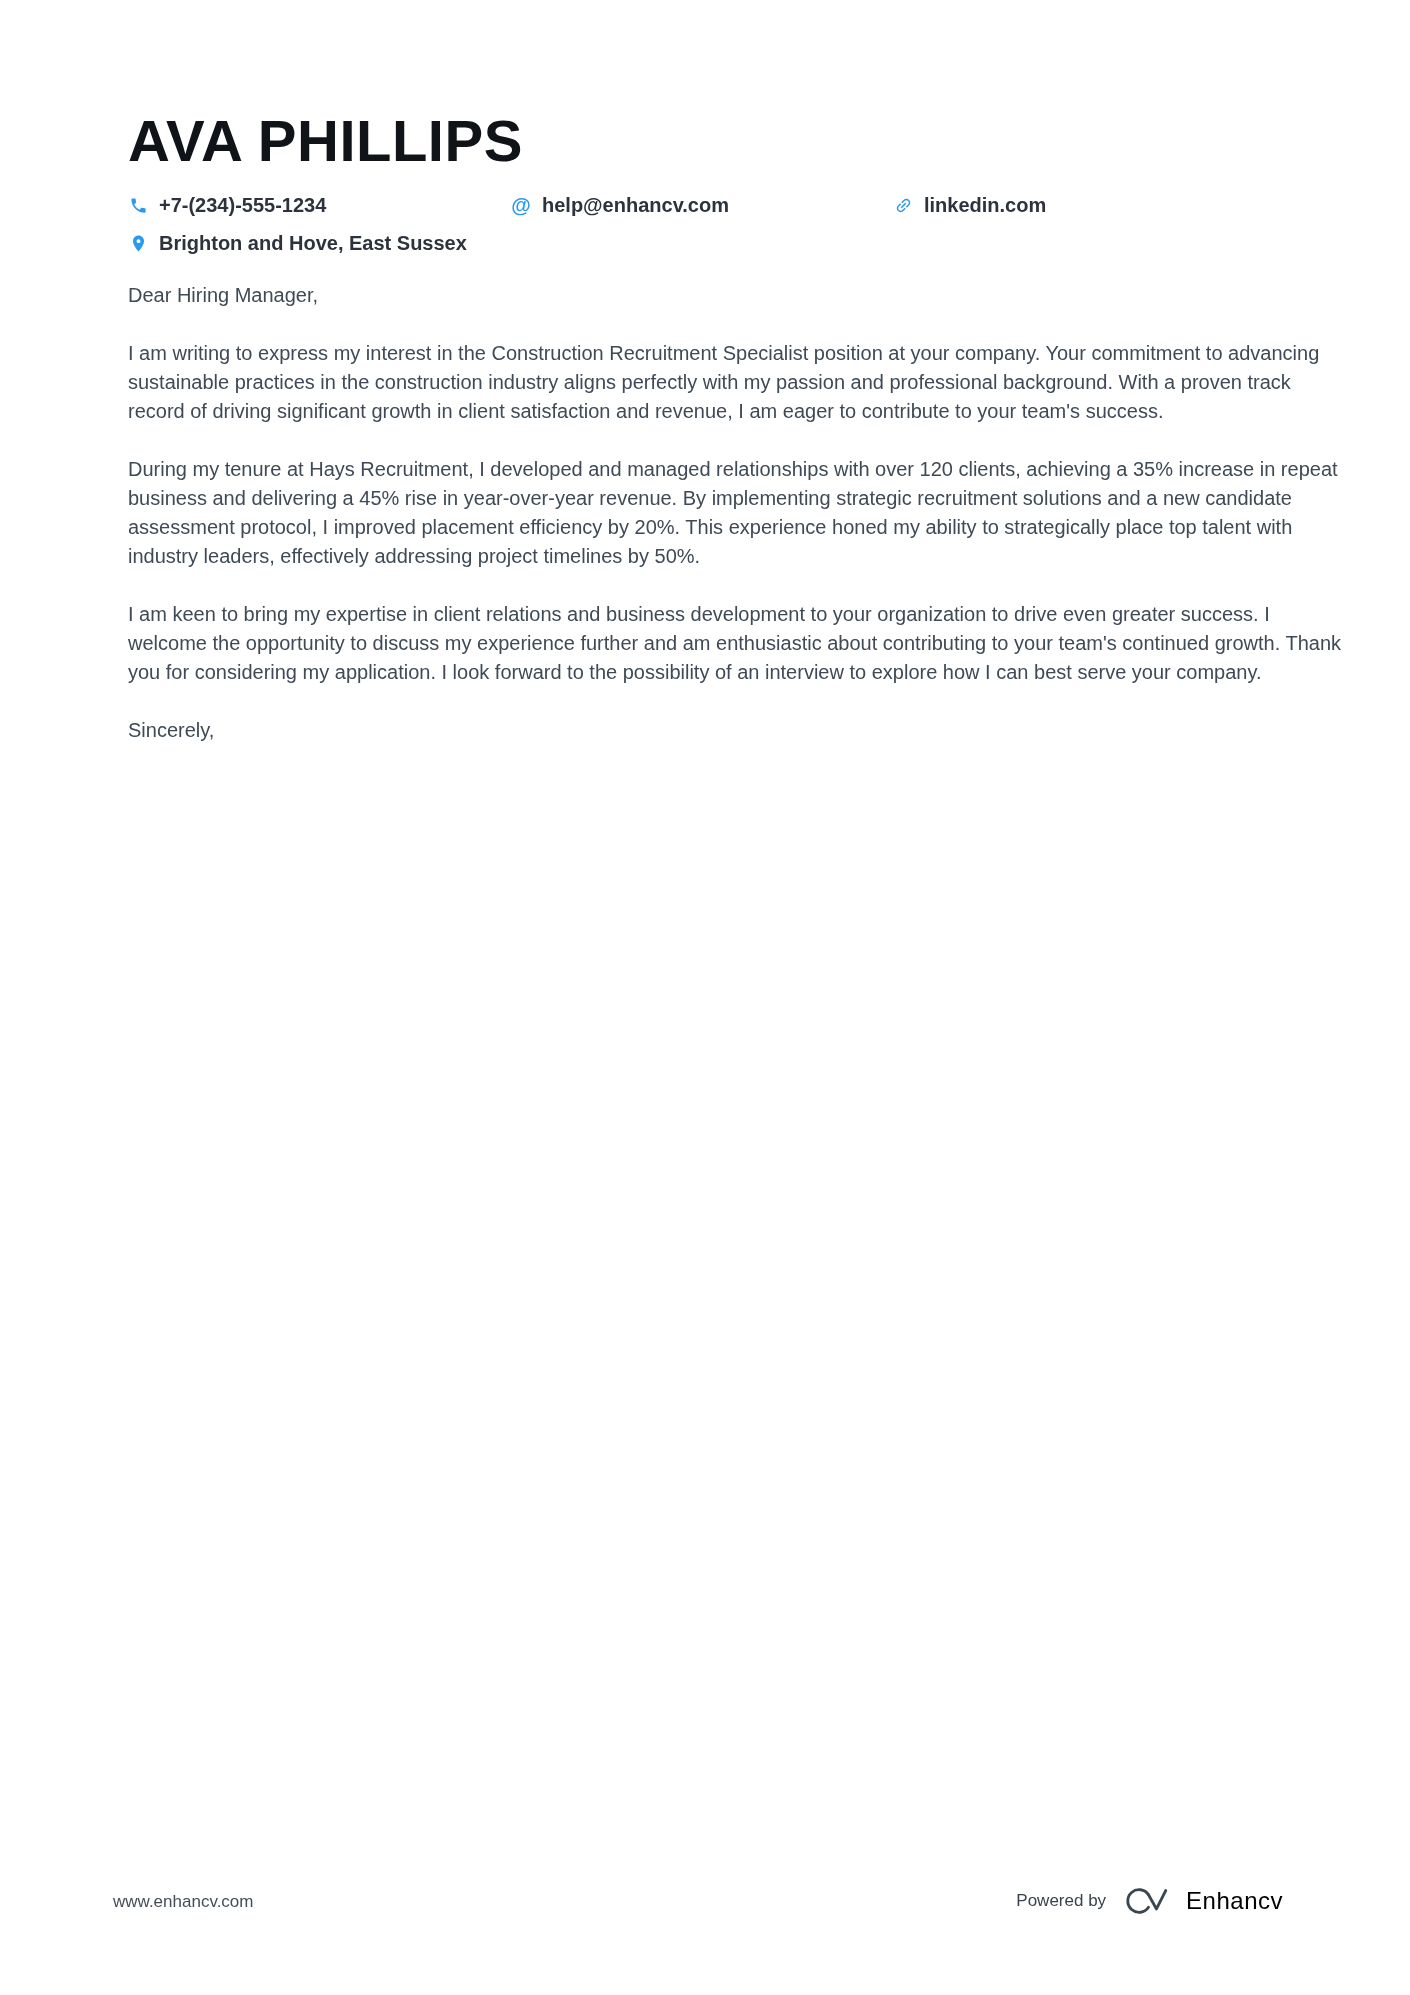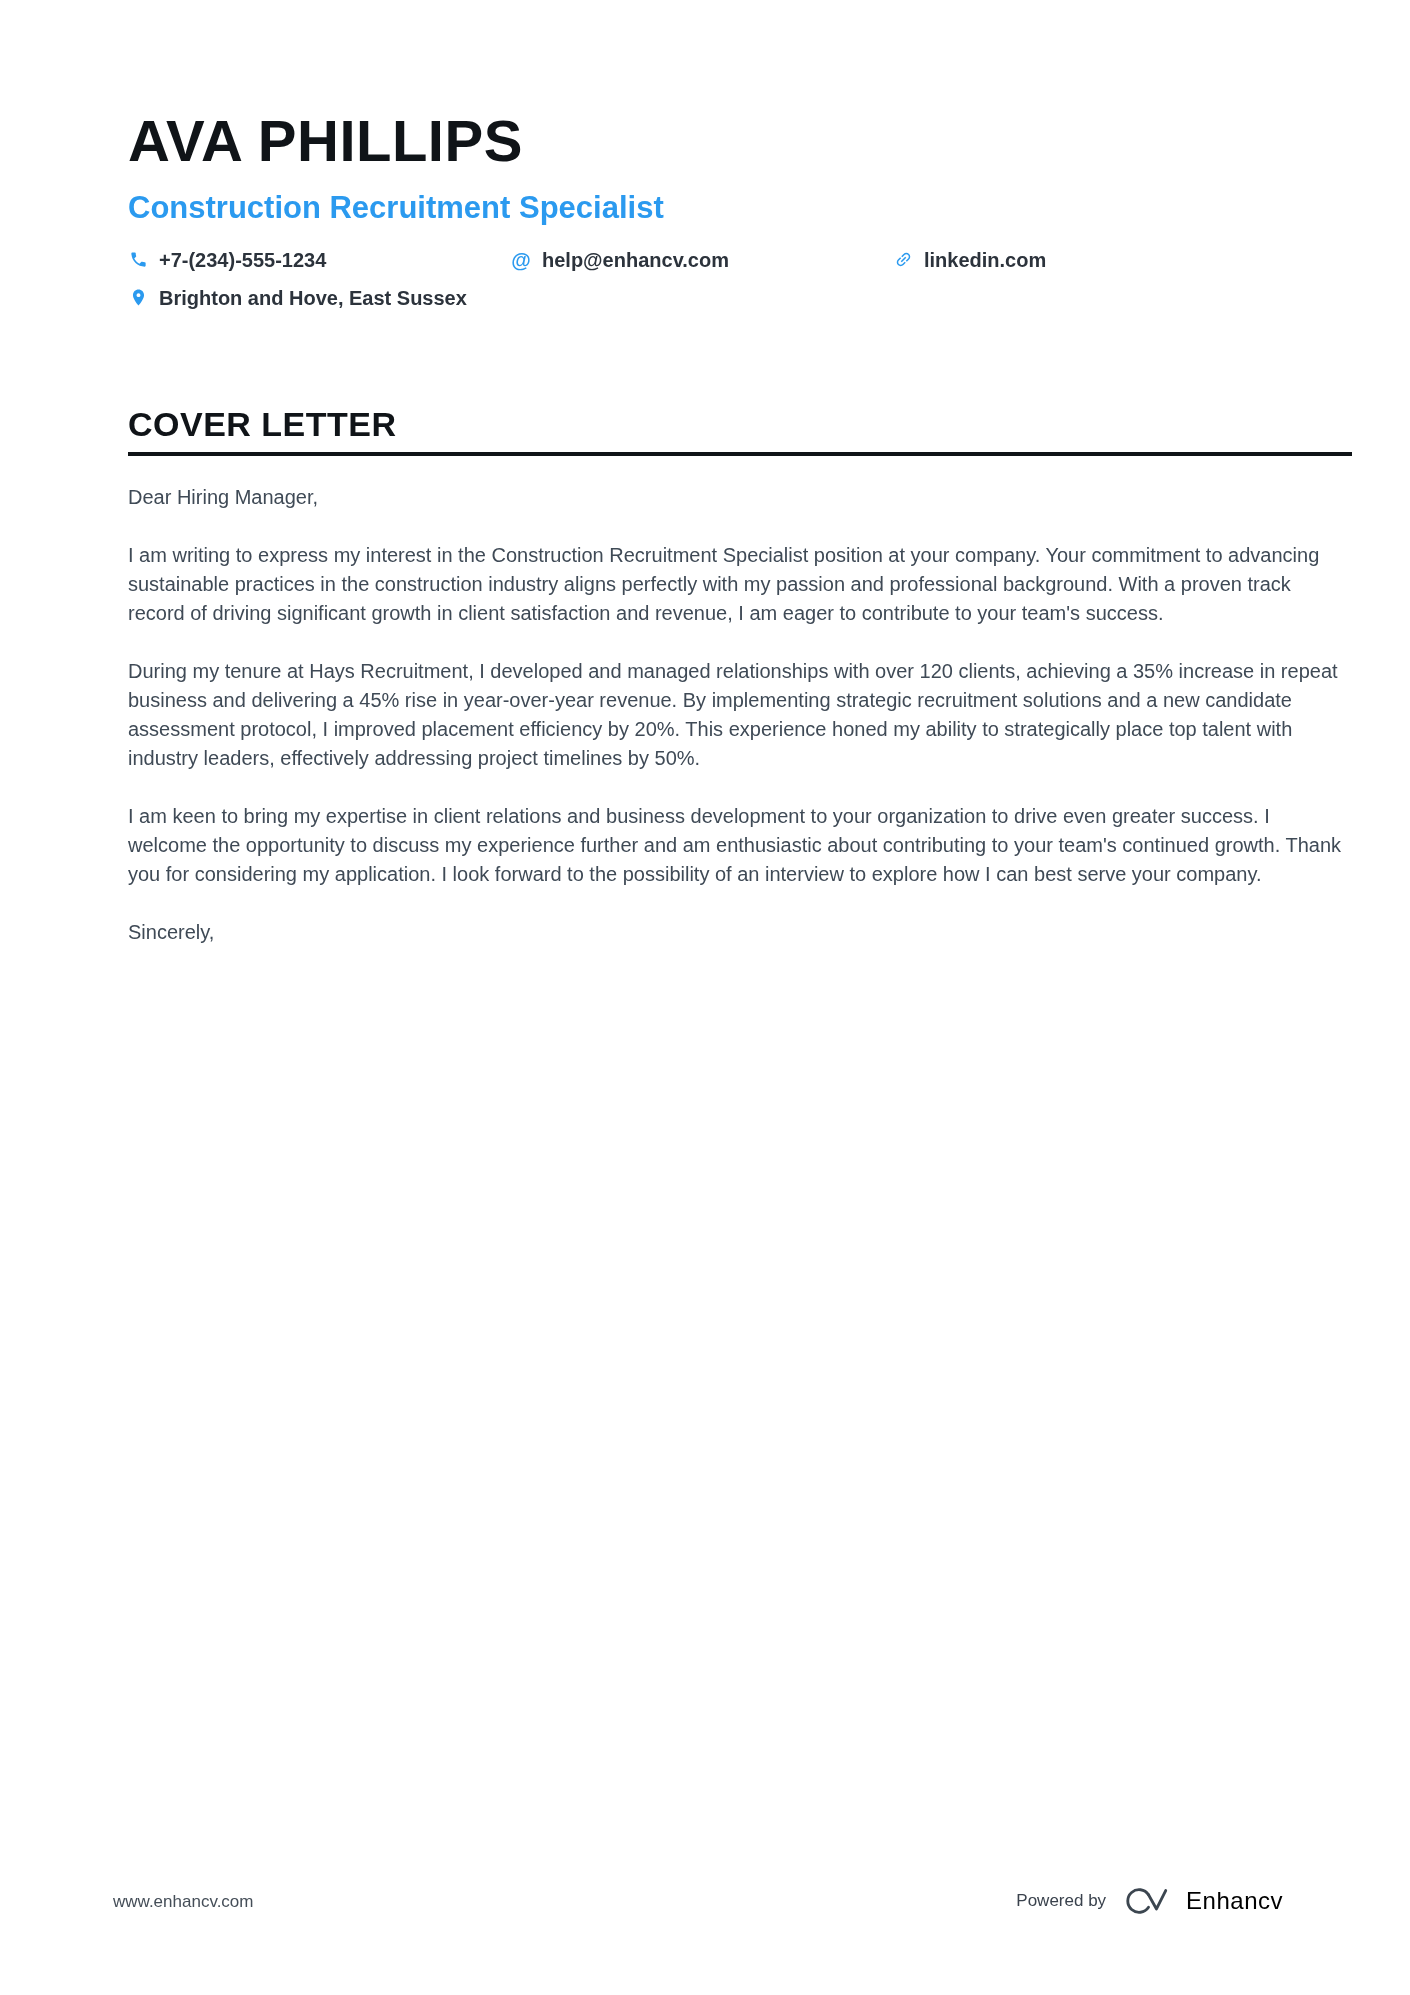--- a/index.html
+++ b/index.html
@@ -138,21 +138,20 @@
   }
 </style>
 </head>
 <body>
 
 <div class="page">
   <div class="content">
 
     <div>
       <div class="name">AVA PHILLIPS</div>
-      <div class="job-title">Construction Recruitment Specialist</div>
 
       <div class="contact-grid">
 
         <a class="contact-item" href="#">
           <span class="icon">
             <svg width="19" height="19" viewBox="0 0 24 24" fill="#2b9aef">
               <path d="M6.62 10.79c1.44 2.83 3.76 5.14 6.59 6.59l2.2-2.2c.27-.27.67-.36 1.02-.24 1.12.37 2.33.57 3.57.57.55 0 1 .45 1 1V20c0 .55-.45 1-1 1-9.39 0-17-7.61-17-17 0-.55.45-1 1-1h3.5c.55 0 1 .45 1 1 0 1.25.2 2.45.57 3.57.11.35.03.74-.25 1.02l-2.2 2.2z"></path>
             </svg>
           </span>
           <span>+7-(234)-555-1234</span>
@@ -180,21 +179,20 @@
               <path fill-rule="evenodd" d="M12 2C8.13 2 5 5.13 5 9c0 5.25 7 13 7 13s7-7.75 7-13c0-3.87-3.13-7-7-7zm0 9.5a2.5 2.5 0 1 1 0-5 2.5 2.5 0 0 1 0 5z"></path>
             </svg>
           </span>
           <span>Brighton and Hove, East Sussex</span>
         </a>
 
       </div>
     </div>
 
     <div>
-      <div class="section-heading">COVER LETTER</div>
 
       <div class="letter-body">
         <p>Dear Hiring Manager,</p>
         <p>I am writing to express my interest in the Construction Recruitment Specialist position at your company. Your commitment to advancing sustainable practices in the construction industry aligns perfectly with my passion and professional background. With a proven track record of driving significant growth in client satisfaction and revenue, I am eager to contribute to your team's success.</p>
         <p>During my tenure at Hays Recruitment, I developed and managed relationships with over 120 clients, achieving a 35% increase in repeat business and delivering a 45% rise in year-over-year revenue. By implementing strategic recruitment solutions and a new candidate assessment protocol, I improved placement efficiency by 20%. This experience honed my ability to strategically place top talent with industry leaders, effectively addressing project timelines by 50%.</p>
         <p>I am keen to bring my expertise in client relations and business development to your organization to drive even greater success. I welcome the opportunity to discuss my experience further and am enthusiastic about contributing to your team's continued growth. Thank you for considering my application. I look forward to the possibility of an interview to explore how I can best serve your company.</p>
         <p>Sincerely,</p>
       </div>
     </div>
 

